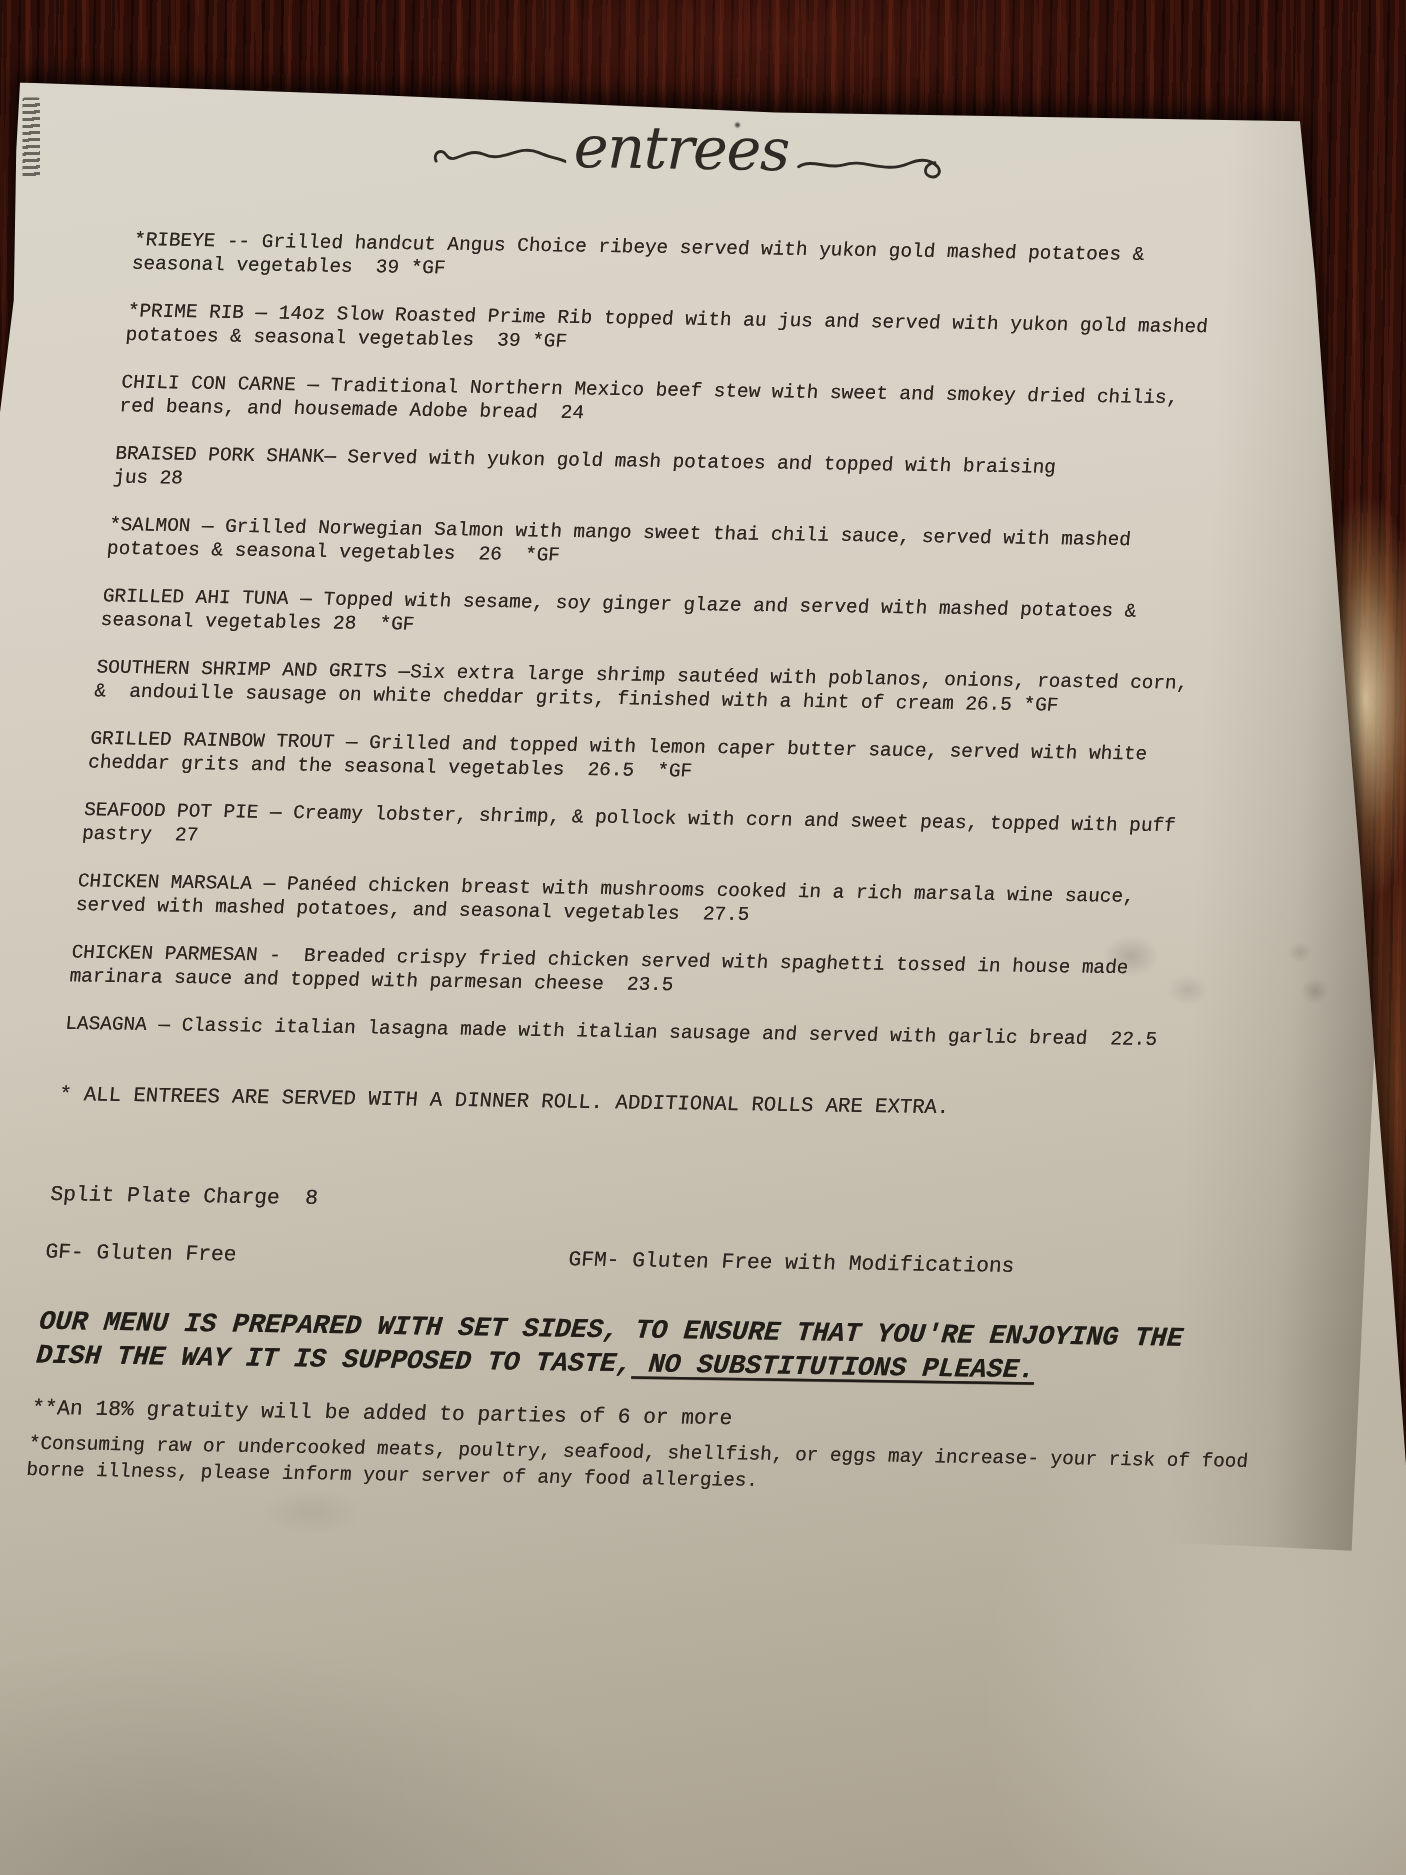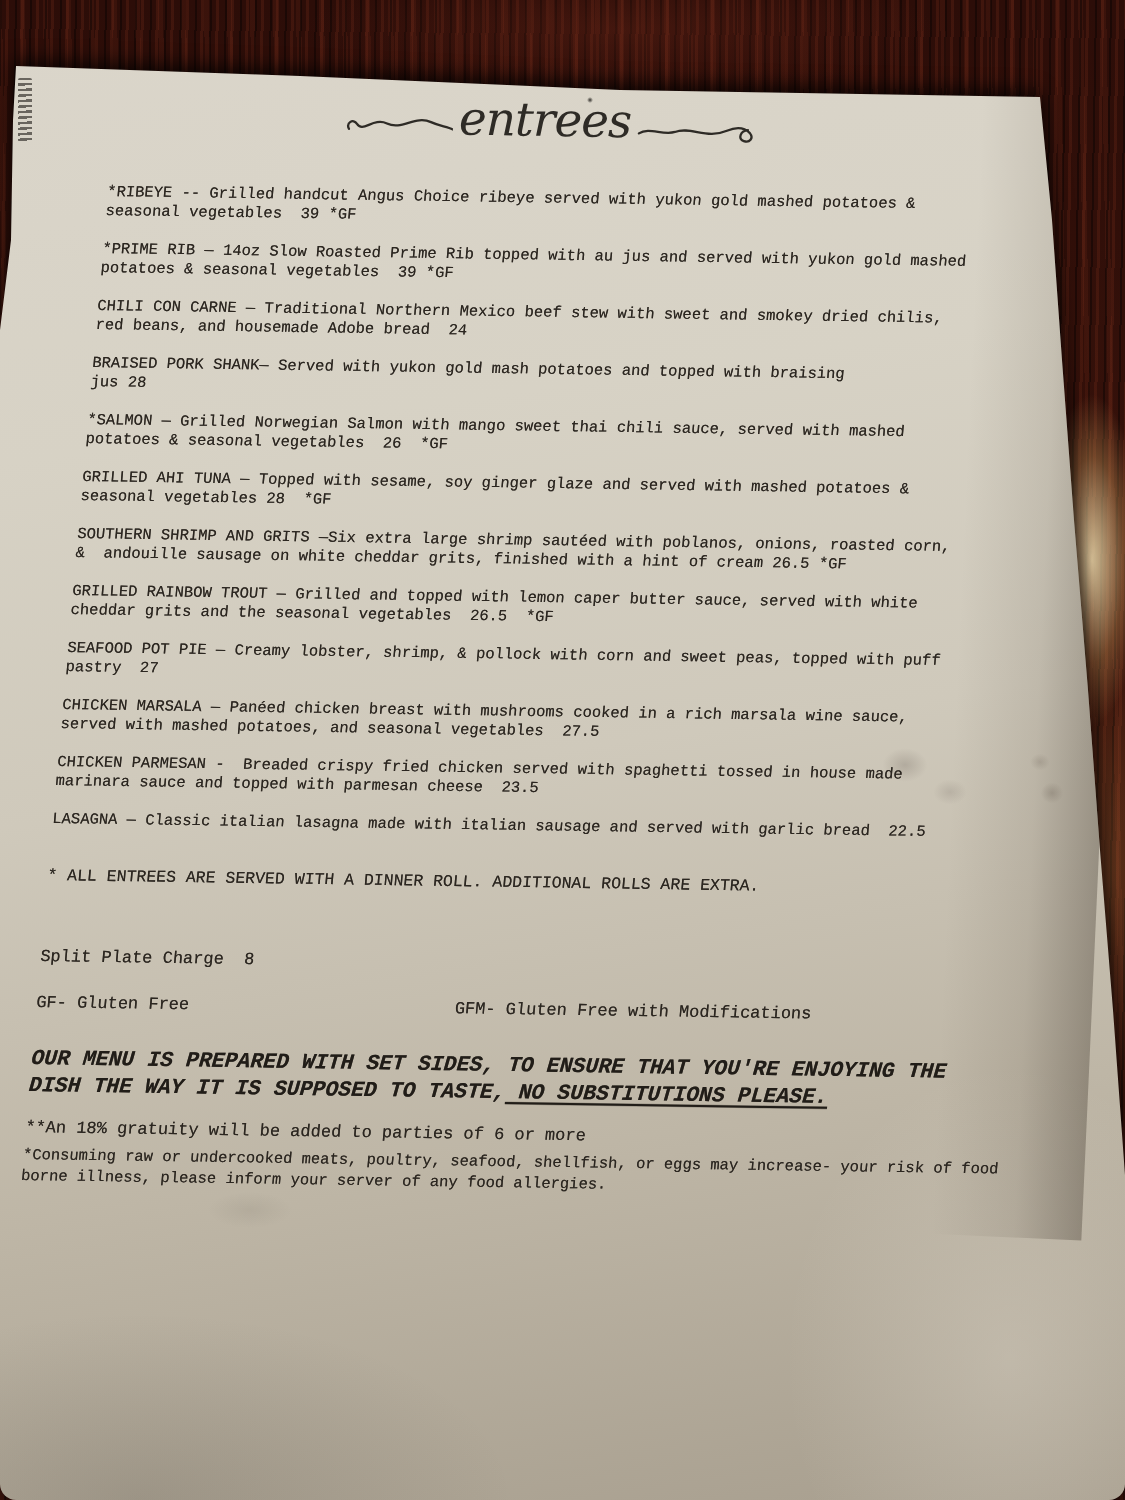--- a/index.html
+++ b/index.html
@@ -27,21 +27,20 @@
   .paper{
     position:absolute;inset:0;
     clip-path:polygon(16px 66px, 300px 76px, 620px 90px, 1040px 97px,
       1052px 220px, 1062px 360px, 1074px 520px, 1088px 690px, 1100px 850px,
       1113px 1010px, 1125px 1175px, 1125px 1500px, 0px 1500px,
       0px 330px, 11px 240px, 13px 120px);
     background:
       radial-gradient(ellipse 320px 420px at 1010px 1360px, rgba(230,224,212,0.30), transparent 70%),
       radial-gradient(ellipse 520px 260px at 140px 1500px, rgba(58,53,46,0.16), transparent 72%),
       linear-gradient(172deg, #dbd6cb 0%, #d7d2c5 28%, #cfc9bb 50%, #beb6a6 74%, #a89f8f 100%);
-    border-radius: 16px;
   }
   .edge-shade{
     position:absolute;left:985px;top:55px;width:150px;height:1180px;
     transform:rotate(2.6deg);transform-origin:top left;
     background:linear-gradient(90deg, transparent 0%, rgba(108,98,84,0.16) 55%, rgba(72,63,52,0.38) 100%);
     pointer-events:none;
   }
   .smudges{
     position:absolute;inset:0;pointer-events:none;
     background:

